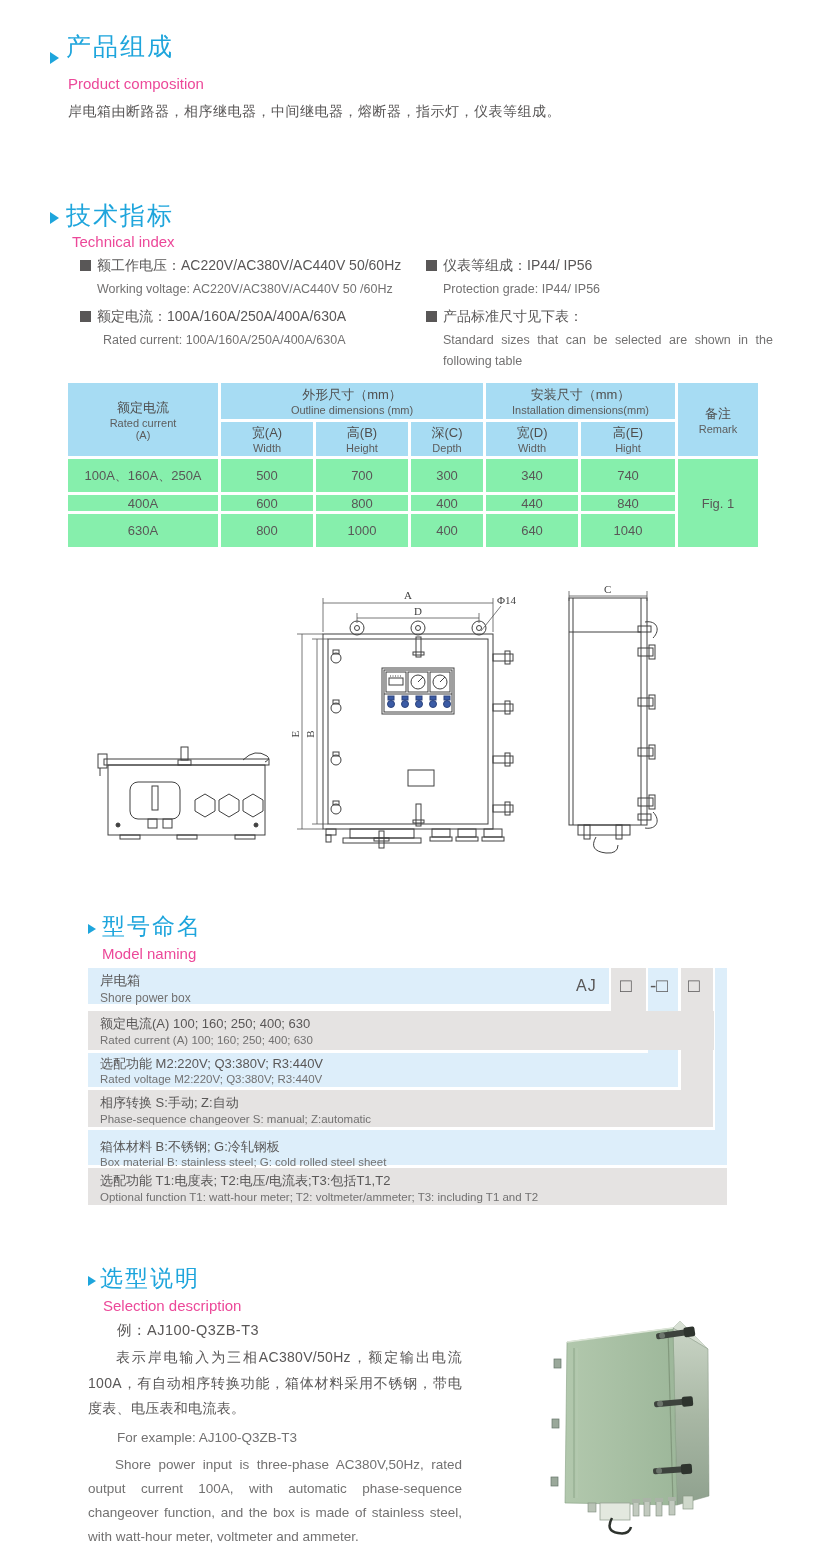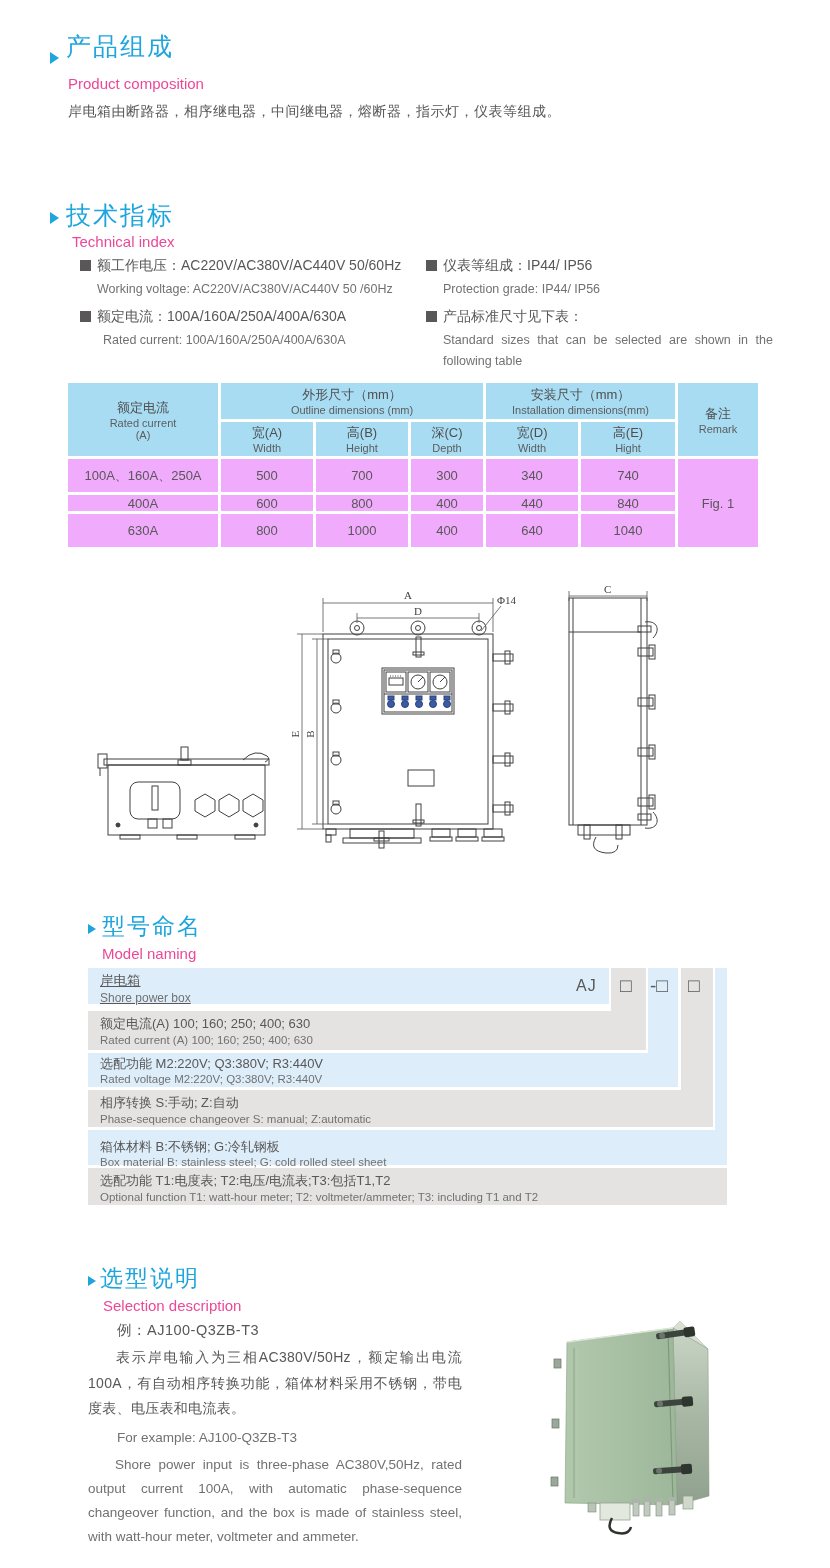--- a/index.html
+++ b/index.html
@@ -12,21 +12,21 @@
   .sec-sub{font-size:15px;color:#ec4899;line-height:1;}
   .cn-body{font-size:14px;color:#595757;letter-spacing:0.5px;}
   .en-body{font-size:13.5px;color:#727171;}
   .spec-line{font-size:14px;color:#595757;white-space:nowrap;}
   .spec-line .bullet{display:inline-block;width:11px;height:11px;background:#595757;margin-right:6px;vertical-align:-1px;}
   .spec-en{font-size:12.5px;color:#727171;}
   
   table.size{border-collapse:separate;border-spacing:3px;table-layout:fixed;}
   table.size td,table.size th{padding:0;text-align:center;vertical-align:middle;font-weight:normal;}
   .th-bg{background:#a7dcf3;}
-  .td-bg{background:#f0abfc;}
+  .td-bg{background:#86efac;}
   .h-cn{font-size:13px;color:#4f4f4f;}
   .h-en{font-size:11px;color:#5d5d5d;}
   .cell-v{font-size:13px;color:#595757;}
   
   .lad-blue{background:#ddeefa;}
   .lad-gray{background:#e5e3e2;}
   .lad-cn{font-size:13px;color:#595757;padding:4px 0 0 12px;white-space:nowrap;}
   .lad-en{font-size:11.5px;color:#727171;padding:1px 0 0 12px;white-space:nowrap;}
   .code{font-size:16px;color:#595757;letter-spacing:1px;}
   .codebox{font-size:19px;color:#595757;line-height:1;}
@@ -305,25 +305,25 @@
 
   <div class="abs sec-arrow small" style="left:88px;top:924px;"></div>
   <div class="abs sec-title" style="left:102px;top:915px;font-size:23px;">型号命名</div>
   <div class="abs sec-sub" style="left:102px;top:946px;">Model naming</div>
 
   <div class="abs lad-gray" style="left:611px;top:968px;width:35px;height:82px;"></div>
   <div class="abs lad-blue" style="left:648px;top:968px;width:30px;height:119px;"></div>
   <div class="abs lad-gray" style="left:681px;top:968px;width:32px;height:159px;"></div>
   <div class="abs lad-blue" style="left:715px;top:968px;width:12px;height:197px;"></div>
 
-  <div class="abs lad-blue" style="left:88px;top:968px;width:521px;height:36px;text-decoration:underline;">
+  <div class="abs lad-blue" style="left:88px;top:968px;width:521px;height:36px;">
     <div class="lad-cn" style="font-size:13.5px;">岸电箱</div>
     <div class="lad-en" style="font-size:12px;">Shore power box</div>
   </div>
-  <div class="abs lad-gray" style="left:88px;top:1011px;width:558px;height:39px;">
+  <div class="abs lad-gray" style="left:88px;top:1011px;width:626px;height:39px;">
     <div class="lad-cn">额定电流(A)  100; 160; 250; 400; 630</div>
     <div class="lad-en">Rated current (A) 100; 160; 250; 400; 630</div>
   </div>
   <div class="abs lad-blue" style="left:88px;top:1053px;width:590px;height:34px;">
     <div class="lad-cn" style="padding-top:2px;">选配功能    M2:220V;  Q3:380V;  R3:440V</div>
     <div class="lad-en" style="padding-top:0;">Rated voltage  M2:220V;  Q3:380V;  R3:440V</div>
   </div>
   <div class="abs lad-gray" style="left:88px;top:1090px;width:625px;height:37px;">
     <div class="lad-cn">相序转换  S:手动; Z:自动</div>
     <div class="lad-en">Phase-sequence changeover  S: manual;  Z:automatic</div>

